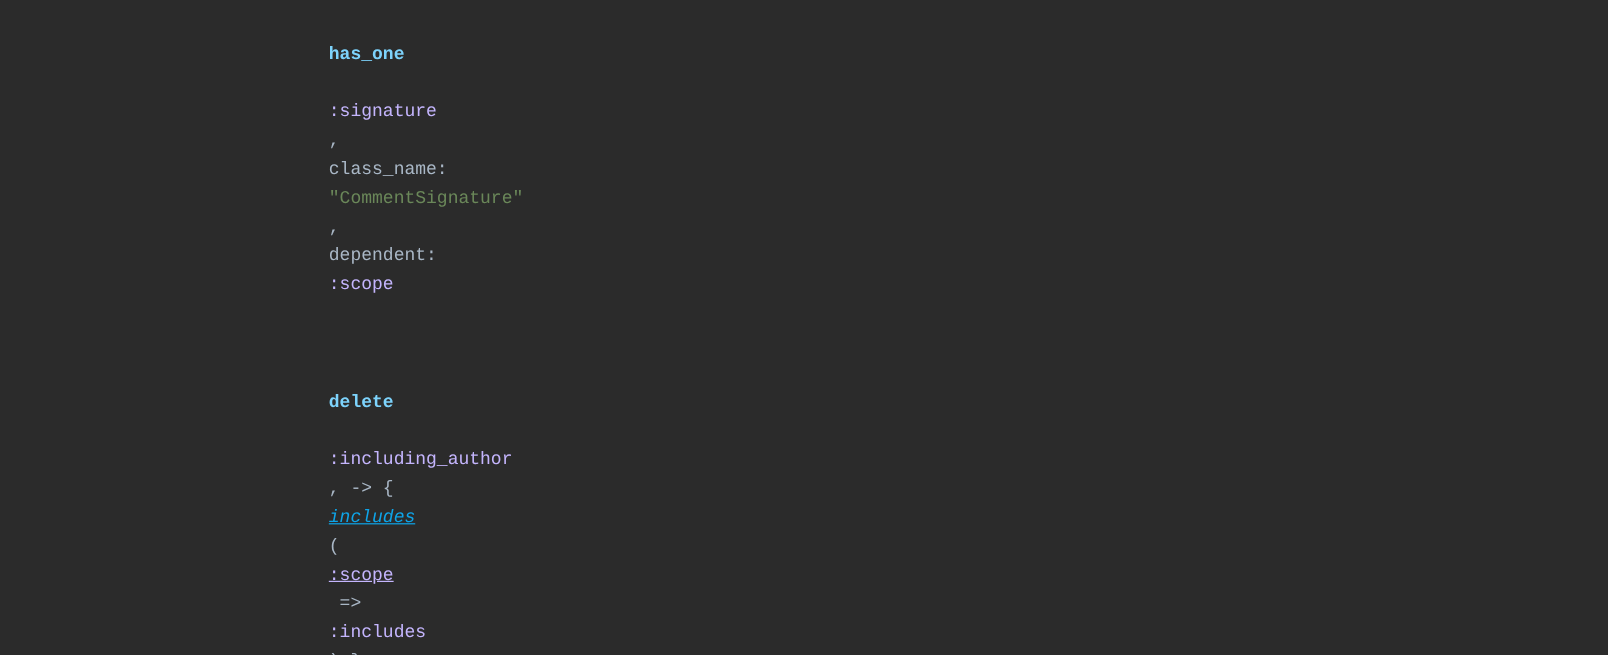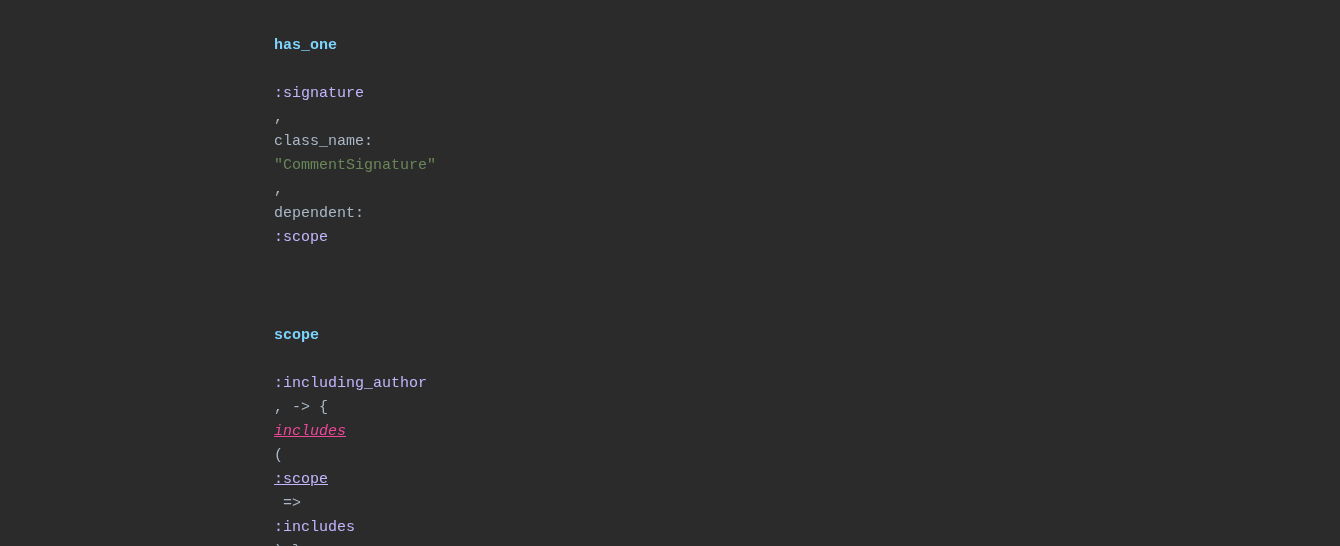--- a/index.html
+++ b/index.html
@@ -36,21 +36,21 @@
     }
 
     .code-content {
       display: inline;
     }
 
     
     .red { color: #7dd3fc; font-weight: bold; }
     .symbol { color: #c4b5fd; }
     .string { color: #6a8759; }
-    .method { color: #ec4899; }
+    .method { color: #0ea5e9; }
     .plain { color: #a9b7c6; }
 
     .underline { text-decoration: underline; }
   </style>
 </head>
 <body>
 
 <div class="code-editor">
 
   <div class="code-line">
@@ -64,21 +64,21 @@
       <span class="plain">, </span>
       <span class="plain">dependent: </span>
       <span class="symbol">:scope</span>
     </span>
   </div>
 
   <div class="code-line">&nbsp;</div>
 
   <div class="code-line">
     <span class="code-content">
-      <span class="red">scope</span>
+      <span class="red">delete</span>
       <span class="plain"> </span>
       <span class="symbol">:including_author</span>
       <span class="plain">, -&gt; { </span>
       <span class="method underline"><em>includes</em></span>
       <span class="plain">(</span>
       <span class="symbol underline">:scope</span>
       <span class="plain"> =&gt; </span>
       <span class="symbol">:includes</span>
       <span class="plain">) }</span>
     </span>

